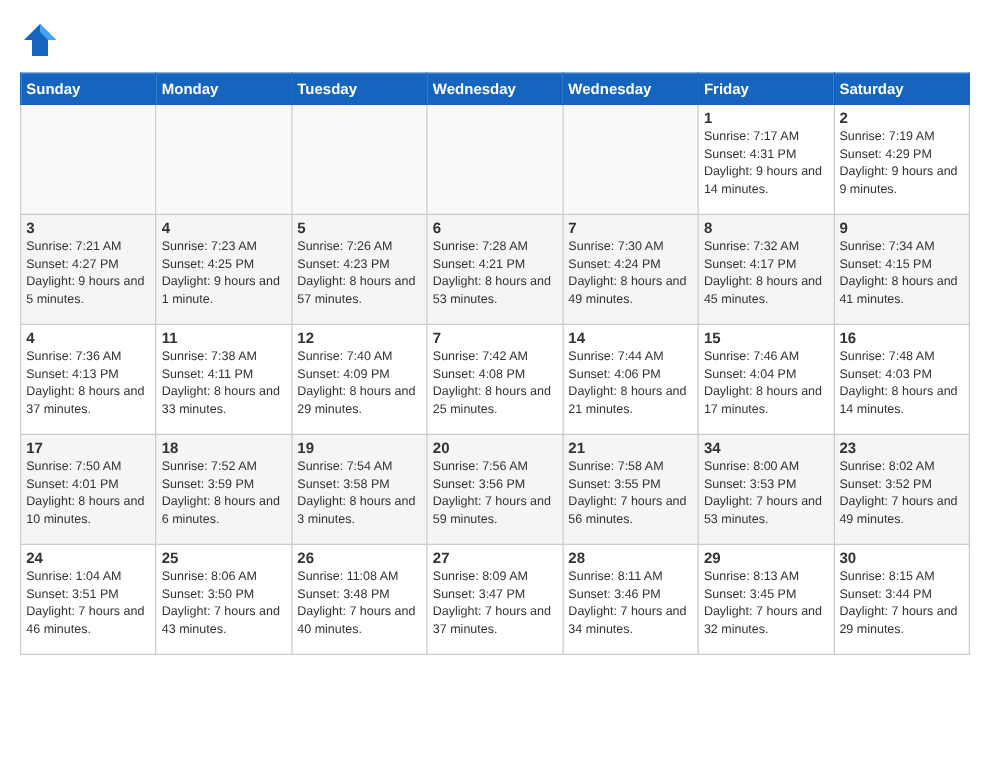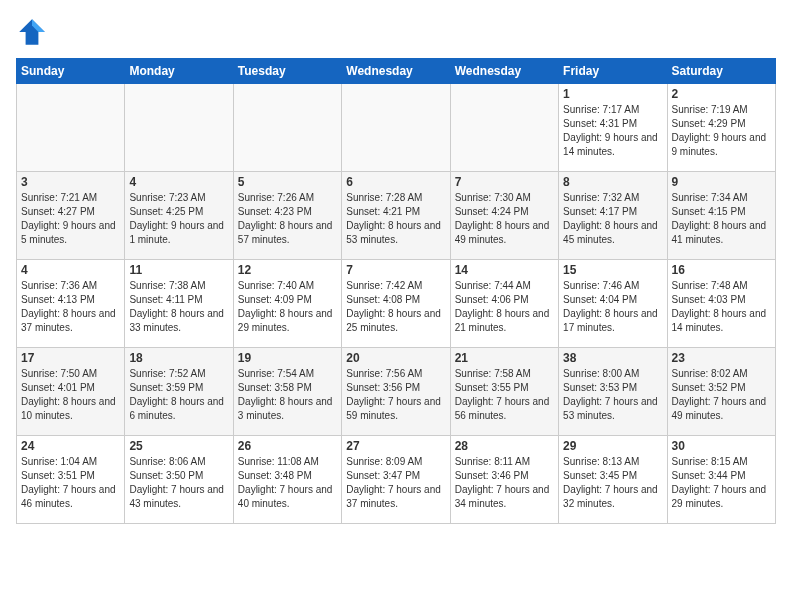--- a/index.html
+++ b/index.html
@@ -249,21 +249,21 @@
 Sunset: 3:56 PM
 Daylight: 7 hours and 59 minutes.</div>
         </td>
         <td>
           <span class="day-num">21</span>
           <div class="day-info">Sunrise: 7:58 AM
 Sunset: 3:55 PM
 Daylight: 7 hours and 56 minutes.</div>
         </td>
         <td>
-          <span class="day-num">38</span>
+          <span class="day-num">34</span>
           <div class="day-info">Sunrise: 8:00 AM
 Sunset: 3:53 PM
 Daylight: 7 hours and 53 minutes.</div>
         </td>
         <td>
           <span class="day-num">23</span>
           <div class="day-info">Sunrise: 8:02 AM
 Sunset: 3:52 PM
 Daylight: 7 hours and 49 minutes.</div>
         </td>

